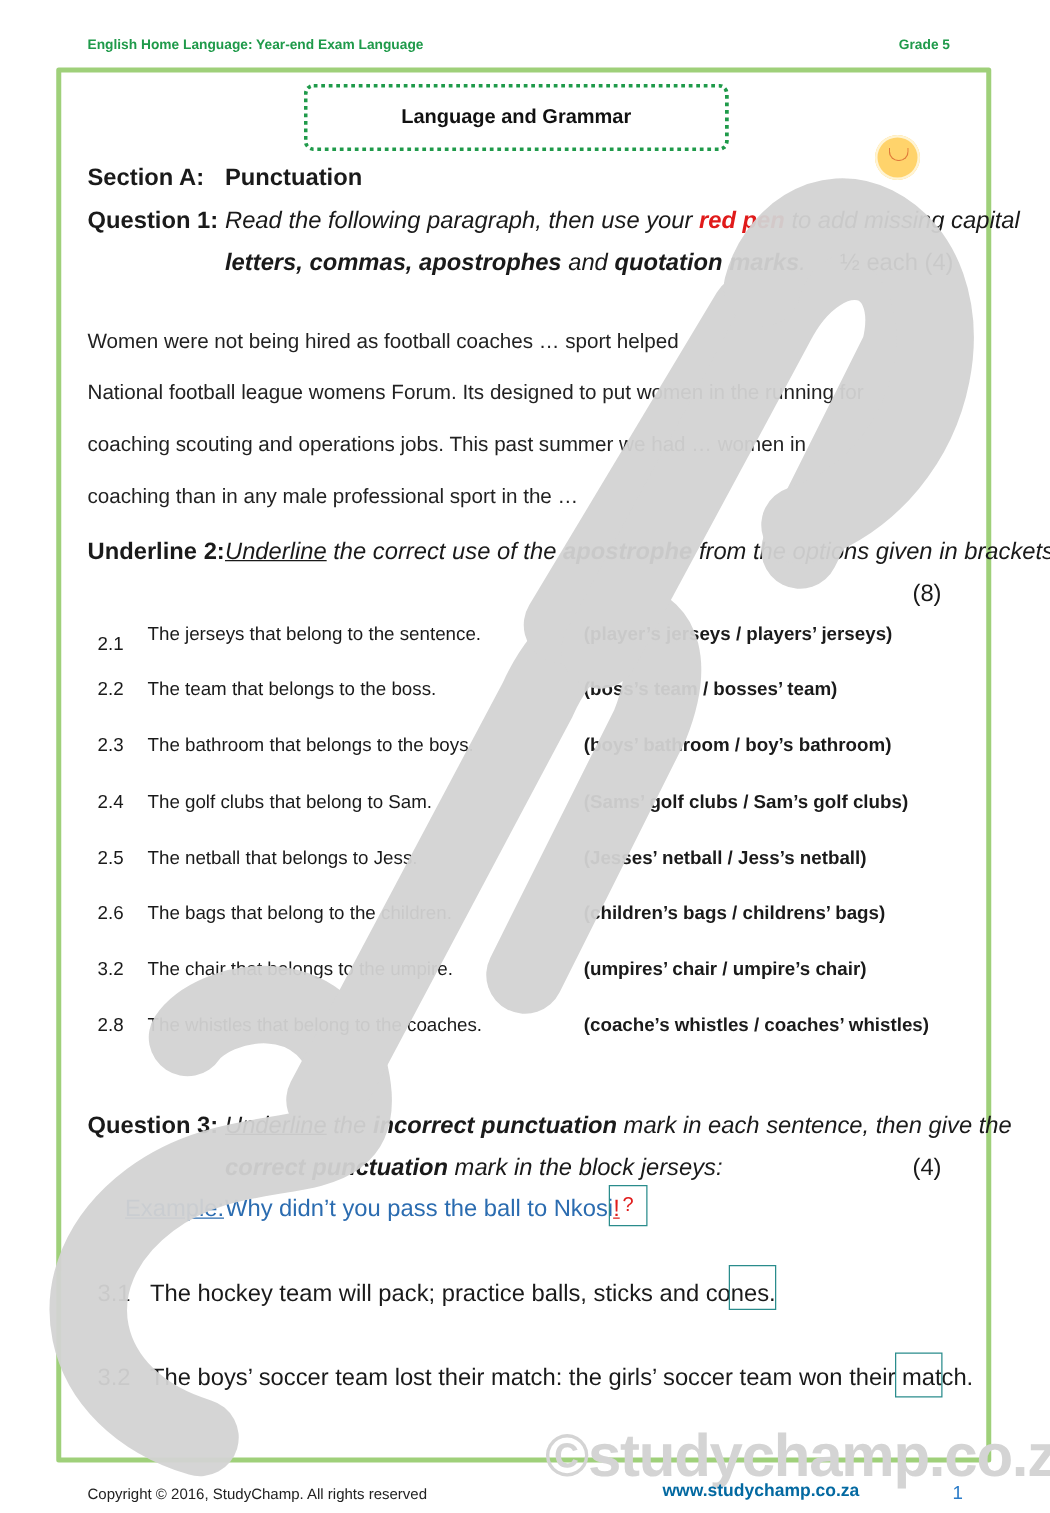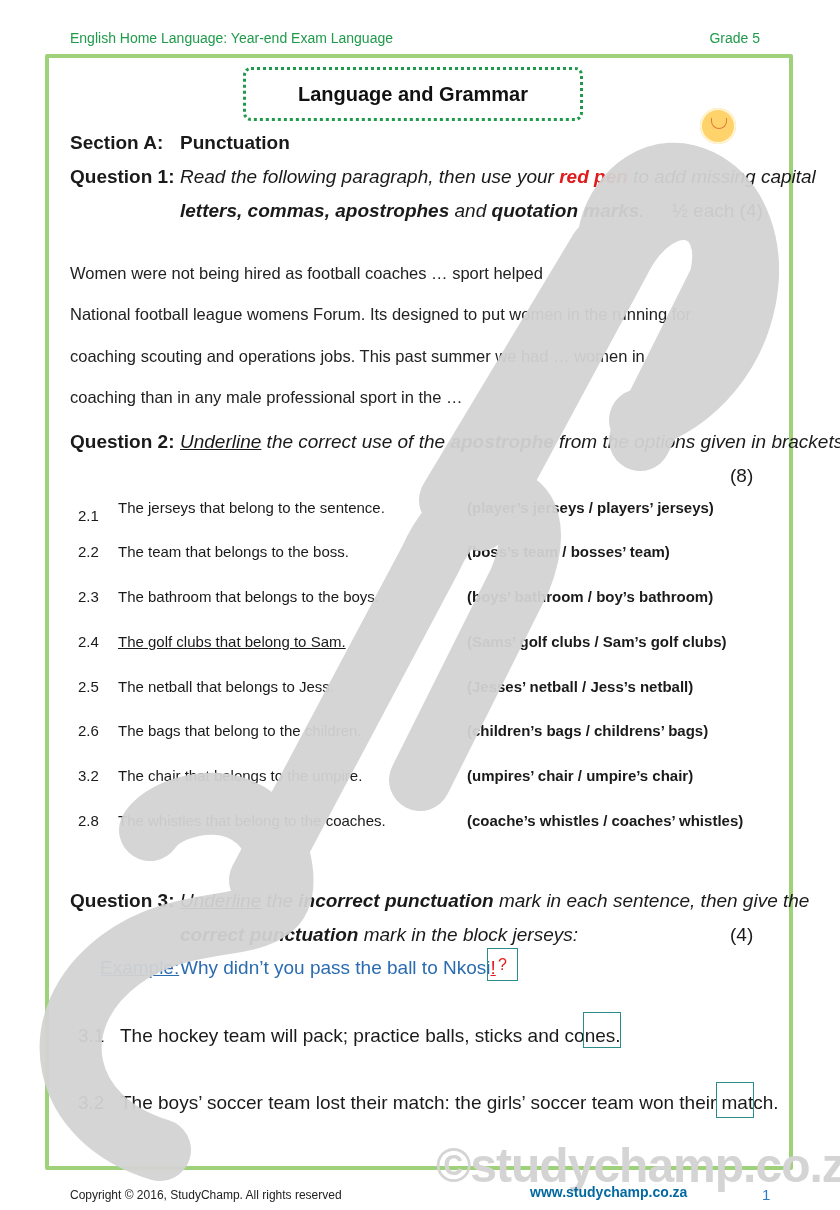--- a/index.html
+++ b/index.html
@@ -1,23 +1,23 @@
 <!DOCTYPE html>
 <html><head>
 <meta charset="utf-8">
 <style>
   html, body { margin:0; padding:0; }
   body { width:840px; height:1210px; position:relative; background:#ffffff; overflow:hidden;
          font-family:"Liberation Sans", sans-serif; color:#1a1a1a; }
-  .hdr { position:absolute; top:30px; font-weight:normal; color:#1f9a4a; font-size:14px; }
+  .hdr { position:absolute; top:30px; font-weight:bold; color:#1f9a4a; font-size:11px; }
   .hdr-left { left:70px; }
   .hdr-right { right:80px; }
   .frame { position:absolute; left:45px; top:54px; width:748px; height:1116px; border:4px solid #9fd07a; border-radius:2px; box-sizing:border-box; }
   .title-box { position:absolute; left:243px; top:67px; width:340px; height:54px; border:3px dotted #1f9a4a; border-radius:8px; box-sizing:border-box;
-               display:flex; align-items:center; justify-content:center; font-weight:bold; font-size:20px; color:#111; }
+               display:flex; align-items:center; justify-content:center; font-weight:bold; font-size:16px; color:#111; }
   .bulb { position:absolute; left:700px; top:108px; width:36px; height:36px; border-radius:50%; background:#ffd36b; box-shadow:0 0 0 2px #fff4d4 inset; }
   .bulb-heart { position:absolute; left:711px; top:118px; width:14px; height:10px; border:1.5px solid #e07a3a; border-top:none; border-radius:0 0 8px 8px; }
   .t { position:absolute; font-size:19px; white-space:nowrap; }
   .b { font-weight:bold; }
   .i { font-style:italic; }
   .u { text-decoration:underline; }
   .red { color:#e01b1b; font-weight:bold; font-style:italic; }
   .para { position:absolute; left:70px; font-size:16.5px; color:#222; white-space:nowrap; }
   .num { position:absolute; left:78px; font-size:15px; }
   .stem { position:absolute; left:118px; font-size:15px; white-space:nowrap; }
@@ -52,40 +52,40 @@
 <div class="t i" style="left:180px;top:200px;">
   <span class="b">letters, commas, apostrophes</span><span> and </span><span class="b">quotation marks</span><span>.</span>
 </div>
 <div class="t" style="left:672px;top:200px;">½ each (4)</div>
 
 <div class="para" style="top:264px;">Women were not being hired as football coaches … sport helped</div>
 <div class="para" style="top:305px;">National football league womens Forum. Its designed to put women in the running for</div>
 <div class="para" style="top:347px;">coaching scouting and operations jobs. This past summer we had … women in</div>
 <div class="para" style="top:388px;">coaching than in any male professional sport in the …</div>
 
-<div class="t b" style="left:70px;top:431px;">Question 2:</div>
+<div class="t b" style="left:70px;top:431px;">Underline 2:</div>
 <div class="t i" style="left:180px;top:431px;">
   <span class="u">Underline</span><span> the correct use of the </span><span class="b">apostrophe</span><span> from the options given in brackets:</span>
 </div>
 <div class="t" style="left:730px;top:465px;">(8)</div>
 
 <div class="num" style="top:507px;text-align:center;">2.1</div>
 <div class="stem" style="top:499px;">The jerseys that belong to the sentence.</div>
 <div class="opts" style="top:499px;">(player’s jerseys / players’ jerseys)</div>
 
 <div class="num" style="top:543px;">2.2</div>
 <div class="stem" style="top:543px;">The team that belongs to the boss.</div>
 <div class="opts" style="top:543px;">(boss’s team / bosses’ team)</div>
 
 <div class="num" style="top:588px;">2.3</div>
 <div class="stem" style="top:588px;">The bathroom that belongs to the boys.</div>
 <div class="opts" style="top:588px;">(boys’ bathroom / boy’s bathroom)</div>
 
 <div class="num" style="top:633px;">2.4</div>
-<div class="stem" style="top:633px;text-decoration:underline;">The golf clubs that belong to Sam.</div>
+<div class="stem" style="top:633px;">The golf clubs that belong to Sam.</div>
 <div class="opts" style="top:633px;">(Sams’ golf clubs / Sam’s golf clubs)</div>
 
 <div class="num" style="top:678px;">2.5</div>
 <div class="stem" style="top:678px;">The netball that belongs to Jess.</div>
 <div class="opts" style="top:678px;">(Jesses’ netball / Jess’s netball)</div>
 
 <div class="num" style="top:722px;">2.6</div>
 <div class="stem" style="top:722px;">The bags that belong to the children.</div>
 <div class="opts" style="top:722px;">(children’s bags / childrens’ bags)</div>
 

